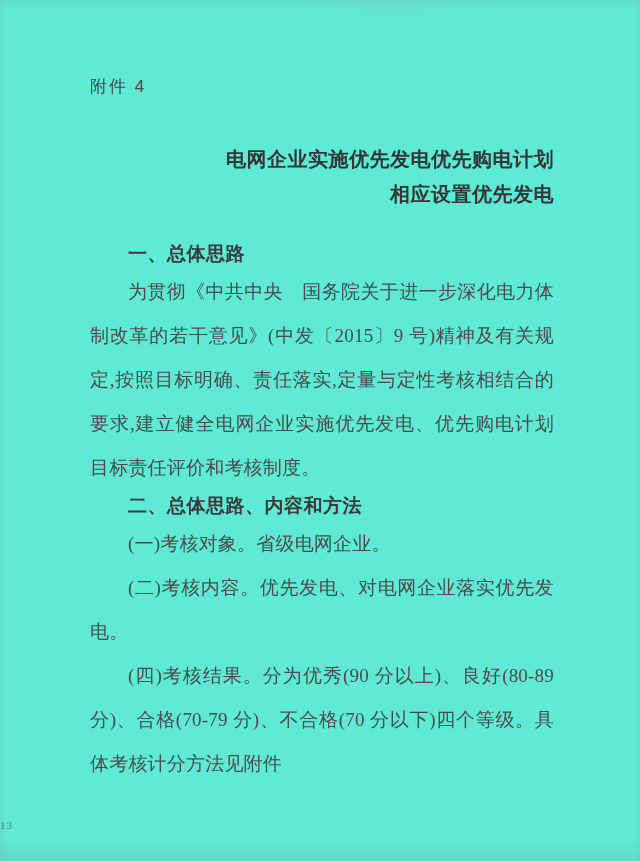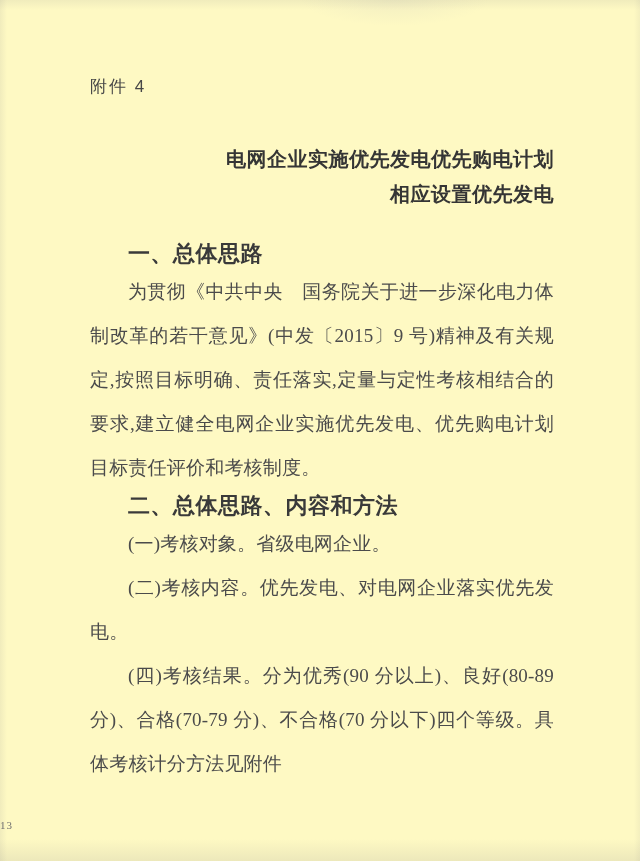--- a/index.html
+++ b/index.html
@@ -12,21 +12,21 @@
     height: 861px;
     position: relative;
     overflow: hidden;
     font-family: "Liberation Serif", serif;
   }
   .page {
     position: absolute;
     inset: 0;
     box-sizing: border-box;
     padding: 76px 86px 0 90px;
-    background: #fef9c3;
+    background: #5eead4;
     color: #4b4b4b;
   }
   
   .edge {
     position: absolute;
     pointer-events: none;
     z-index: 5;
   }
   .edge-top    { left:0; right:0; top:0; height:10px;
                  background: linear-gradient(180deg, rgba(120,120,130,0.10), rgba(120,120,130,0)); }
@@ -59,21 +59,21 @@
     line-height: 35px;
     color: #353535;
     letter-spacing: 0.5px;
   }
   .title-line { display: block; }
 
   .section-heading {
     margin: 0;
     padding-left: 38px;
     font-family: "Liberation Sans", sans-serif;
-    font-size: 22px;
+    font-size: 19px;
     font-weight: bold;
     line-height: 32px;
     color: #3a3a3a;
     letter-spacing: 0.5px;
   }
   .section-heading.first { margin-top: 26px; }
 
   .body-para {
     margin: 0;
     font-size: 19px;

